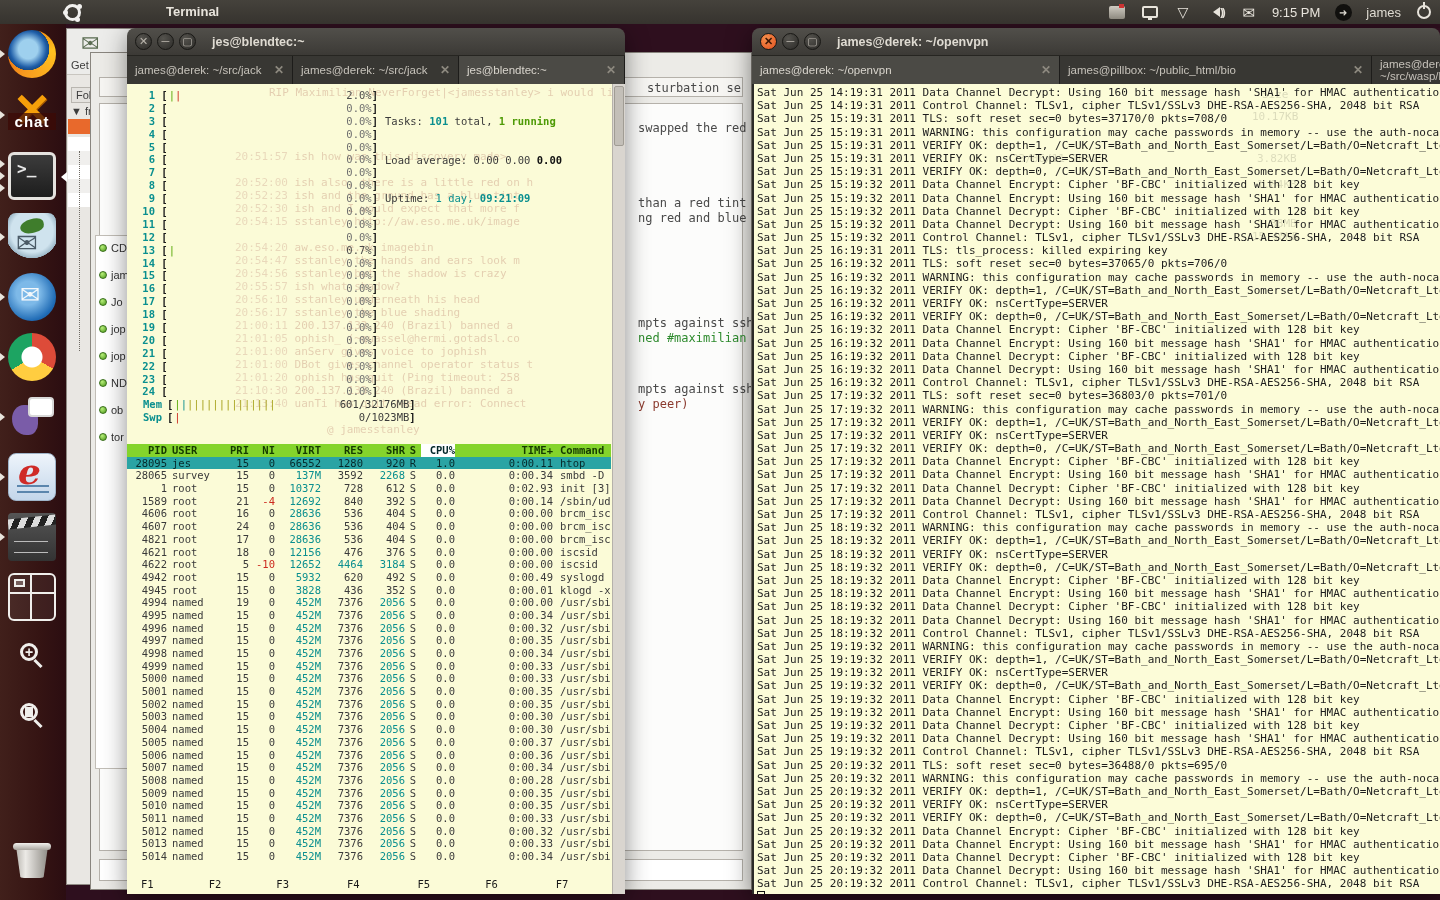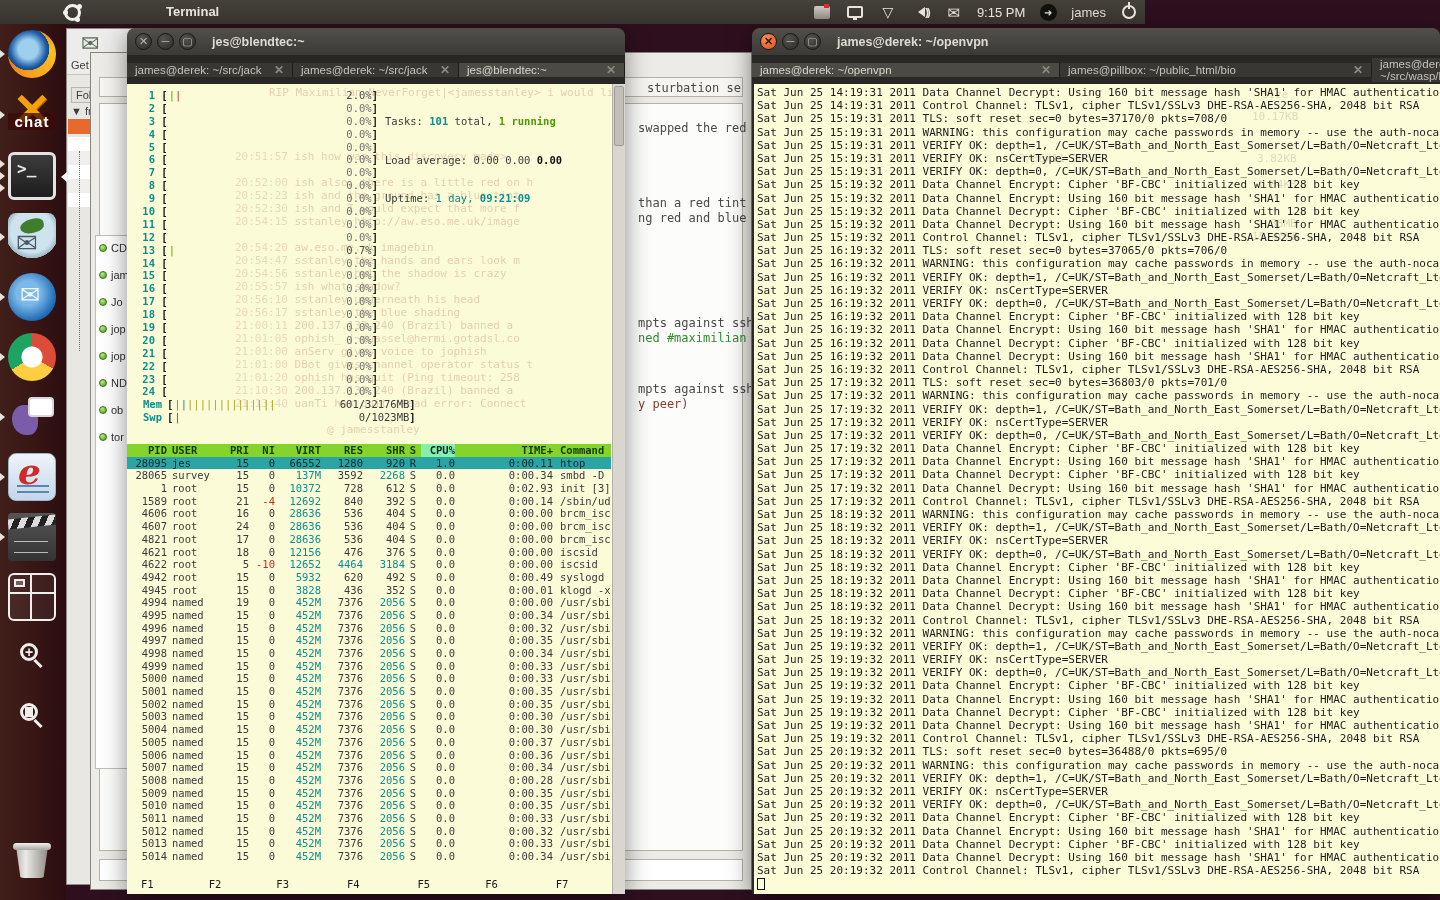--- a/index.html
+++ b/index.html
@@ -1,21 +1,21 @@
 <!DOCTYPE html>
 <html><head>
 <meta charset="utf-8">
 <style>
   * { margin:0; padding:0; box-sizing:border-box; }
   html,body { width:1440px; height:900px; overflow:hidden; background:#2e0f1e;
               font-family:"Liberation Sans", sans-serif; }
   #screen { position:relative; width:1440px; height:900px; overflow:hidden; }
 
   
-  #top-panel { position:absolute; left:0; top:0; width:1145px; height:24px;
+  #top-panel { position:absolute; left:0; top:0; width:1440px; height:24px;
     background:linear-gradient(#45423c,#36332e); z-index:40; color:#dfdbd2;
     display:flex; align-items:center; font-size:13px; }
   .bfb { position:absolute; left:54px; top:1px; width:36px; height:22px;
     display:flex; align-items:center; justify-content:center; }
   .bfb-ring { width:17px; height:17px; border:3px solid #f2f1ef; border-radius:50%; position:relative; }
   .bfb-ring i { position:absolute; width:5px; height:5px; background:#f2f1ef; border-radius:50%; }
   .bfb-ring i:nth-child(1){ left:-4px; top:3px; } .bfb-ring i:nth-child(2){ right:-4px; top:-3px; }
   .bfb-ring i:nth-child(3){ right:-2px; bottom:-4px; }
   .app-menu { position:absolute; left:158px; top:0; height:24px; line-height:24px;
     font-weight:bold; color:#e8e4dc; padding:0 8px; }
@@ -97,21 +97,21 @@
 
   
   .titlebar { position:absolute; left:0; top:0; right:0; height:28px; border-radius:8px 8px 0 0;
     background:linear-gradient(#514f4a,#3c3a36); border-bottom:1px solid #262521;
     display:flex; align-items:center; }
   .wbtns { display:flex; gap:5px; margin-left:8px; }
   .wbtn { width:17px; height:17px; border-radius:50%; background:radial-gradient(circle at 35% 30%,#55534e,#2c2b28);
     border:1px solid #191815; color:#b9b5ac; font-size:11px; line-height:15px; text-align:center; }
   .wbtn.orange { background:radial-gradient(circle at 35% 30%,#f5904d,#e1501f); color:#3a1505; font-weight:bold; }
   .wtitle { margin-left:16px; font-size:12.5px; font-weight:bold; color:#dfdbd2; }
-  .tabbar { position:absolute; left:0; top:28px; right:0; height:28px; background:#282724; display:flex;align-items:center; }
+  .tabbar { position:absolute; left:0; top:28px; right:0; height:28px; background:#282724; display:flex; }
   .ttab { flex:0 0 auto; display:flex; align-items:center; justify-content:space-between;
     background:#383733; border-right:1px solid #1d1c1a; color:#c6c2ba; font-size:11.5px; padding:0 8px; }
   .ttab.active { background:#4b4a45; color:#d9d5cd; }
   .ttab .tclose { color:#8d897f; font-weight:bold; font-size:12px; margin-left:8px; }
 
   
   #mail-win { position:absolute; left:66px; top:28px; width:72px; height:857px; z-index:5;
     background:#e9e7e3; border:1px solid #8f8b84; overflow:hidden; }
   #mail-win .mtool { position:absolute; left:0; top:0; width:100%; height:46px; background:#ececea; border-bottom:1px solid #c9c6c0; }
   #mail-win .menv { position:absolute; left:14px; top:2px; font-size:22px; color:#5a6c52; }
@@ -163,21 +163,21 @@
   .cyan { color:#0a8f8f; } .cyan-b { color:#0a8f8f; font-weight:bold; }
   .green-b { color:#4e9a06; font-weight:bold; } .bold { font-weight:bold; color:#111; }
 
   #bleed { position:absolute; left:0; top:0; right:14px; bottom:0; pointer-events:none; opacity:.30; }
   .bfrag { position:absolute; font-family:"DejaVu Sans Mono",monospace; font-size:11px; white-space:nowrap; color:#b06a5a; }
   .bfrag .btime { color:#c08a7a; }
 
   #proc-table { position:absolute; left:0; top:360px; right:14px; }
   .prow { display:flex; height:12.7px; line-height:12.7px; white-space:pre; font-size:10.5px; }
   .prow.header { background:#84d42c; color:#153a00; }
-  .prow.header .cell.sortcol { background:#86efac; color:#04282a; }
+  .prow.header .cell.sortcol { background:#ffffff; color:#04282a; }
   .prow.selected { background:#2aa4a4; }
   .prow.selected .cell { color:#06292b !important; }
   .cell { overflow:hidden; }
   .c-pid{width:40px;text-align:right;} .c-user{width:56px;padding-left:5px;color:#7c7e78;}
   .c-pri{width:26px;text-align:right;} .c-ni{width:26px;text-align:right;}
   .c-virt{width:46px;text-align:right;} .c-res{width:42px;text-align:right;}
   .c-shr{width:42px;text-align:right;} .c-s{width:16px;text-align:center;}
   .c-cpu{width:34px;text-align:right;} .c-mem{width:36px;text-align:right;margin-top:44px;}
   .c-time{width:62px;text-align:right;} .c-cmd{flex:1;padding-left:7px;}
   .prow .cell{color:#3a3a3a;} .cell.red{color:#cc2a1f;} .cell.cy{color:#0a8f8f;}
@@ -470,20 +470,21 @@
           <div class="logline">Sat Jun 25 15:19:31 2011 TLS: soft reset sec=0 bytes=37170/0 pkts=708/0</div>
           <div class="logline">Sat Jun 25 15:19:31 2011 WARNING: this configuration may cache passwords in memory -- use the auth-nocache option t</div>
           <div class="logline">Sat Jun 25 15:19:31 2011 VERIFY OK: depth=1, /C=UK/ST=Bath_and_North_East_Somerset/L=Bath/O=Netcraft_Ltd/OU=VPN/CN=</div>
           <div class="logline">Sat Jun 25 15:19:31 2011 VERIFY OK: nsCertType=SERVER</div>
           <div class="logline">Sat Jun 25 15:19:31 2011 VERIFY OK: depth=0, /C=UK/ST=Bath_and_North_East_Somerset/L=Bath/O=Netcraft_Ltd/OU=VPN/CN=</div>
           <div class="logline">Sat Jun 25 15:19:32 2011 Data Channel Encrypt: Cipher 'BF-CBC' initialized with 128 bit key</div>
           <div class="logline">Sat Jun 25 15:19:32 2011 Data Channel Encrypt: Using 160 bit message hash 'SHA1' for HMAC authentication</div>
           <div class="logline">Sat Jun 25 15:19:32 2011 Data Channel Decrypt: Cipher 'BF-CBC' initialized with 128 bit key</div>
           <div class="logline">Sat Jun 25 15:19:32 2011 Data Channel Decrypt: Using 160 bit message hash 'SHA1' for HMAC authentication</div>
           <div class="logline">Sat Jun 25 15:19:32 2011 Control Channel: TLSv1, cipher TLSv1/SSLv3 DHE-RSA-AES256-SHA, 2048 bit RSA</div>
+          <div class="logline">Sat Jun 25 16:19:31 2011 TLS: tls_process: killed expiring key</div>
           <div class="logline">Sat Jun 25 16:19:32 2011 TLS: soft reset sec=0 bytes=37065/0 pkts=706/0</div>
           <div class="logline">Sat Jun 25 16:19:32 2011 WARNING: this configuration may cache passwords in memory -- use the auth-nocache option t</div>
           <div class="logline">Sat Jun 25 16:19:32 2011 VERIFY OK: depth=1, /C=UK/ST=Bath_and_North_East_Somerset/L=Bath/O=Netcraft_Ltd/OU=VPN/CN=</div>
           <div class="logline">Sat Jun 25 16:19:32 2011 VERIFY OK: nsCertType=SERVER</div>
           <div class="logline">Sat Jun 25 16:19:32 2011 VERIFY OK: depth=0, /C=UK/ST=Bath_and_North_East_Somerset/L=Bath/O=Netcraft_Ltd/OU=VPN/CN=</div>
           <div class="logline">Sat Jun 25 16:19:32 2011 Data Channel Encrypt: Cipher 'BF-CBC' initialized with 128 bit key</div>
           <div class="logline">Sat Jun 25 16:19:32 2011 Data Channel Encrypt: Using 160 bit message hash 'SHA1' for HMAC authentication</div>
           <div class="logline">Sat Jun 25 16:19:32 2011 Data Channel Decrypt: Cipher 'BF-CBC' initialized with 128 bit key</div>
           <div class="logline">Sat Jun 25 16:19:32 2011 Data Channel Decrypt: Using 160 bit message hash 'SHA1' for HMAC authentication</div>
           <div class="logline">Sat Jun 25 16:19:32 2011 Control Channel: TLSv1, cipher TLSv1/SSLv3 DHE-RSA-AES256-SHA, 2048 bit RSA</div>

